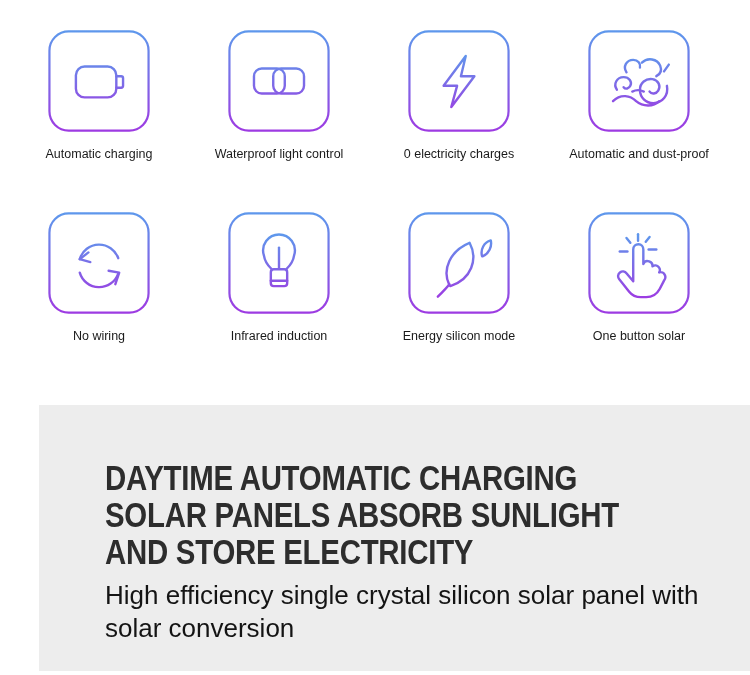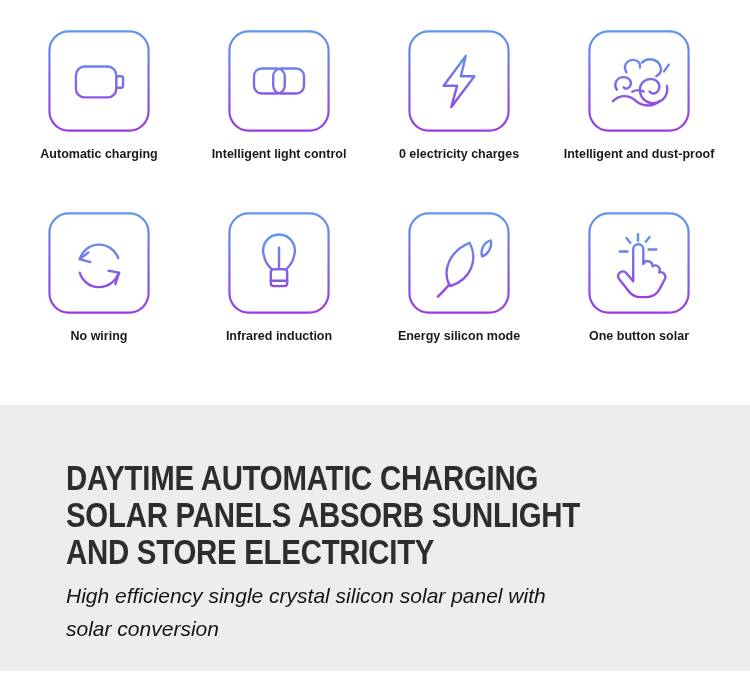--- a/index.html
+++ b/index.html
@@ -9,35 +9,35 @@
     -webkit-font-smoothing:antialiased;
   }
   .features{padding:28px 60px 0 48px;}
   .feature-row{display:flex;justify-content:space-between;}
   .feature-row + .feature-row{margin-top:49px;}
   .feature-cell{
     width:102px;display:flex;flex-direction:column;align-items:center;
   }
   .icon-tile{width:102px;height:106px;display:block;}
   .feature-label{
-    margin-top:13px;font-size:12.5px;font-weight:700;color:#1a1a1a;
+    margin-top:13px;font-size:12.5px;font-weight:400;color:#1a1a1a;
     white-space:nowrap;text-align:left;letter-spacing:0;
   }
   .info-section{
     margin-top:62px;height:266px;box-sizing:border-box;
-    background:#ededed;padding:54px 40px 0 66px;
+    background:#ededed;padding:54px 40px 0 66px;margin-left:39px;
   }
   .heading-line{
     font-size:35px;font-weight:700;line-height:37px;color:#2d2d2d;
     transform:scaleX(0.84);transform-origin:left center;
     letter-spacing:-0.3px;white-space:nowrap;
   }
   .section-desc{margin-top:9px;}
   .desc-line{
-    font-size:21px;line-height:33px;color:#141414;white-space:nowrap;font-style:italic;
+    font-size:26px;line-height:33px;color:#141414;white-space:nowrap;
   }
 </style>
 </head>
 <body>
 
 <div class="features">
   <div class="feature-row" id="row1">
       <div class="feature-cell">
         <span>
           <svg class="icon-tile" viewBox="0 0 106 106" width="102" height="106">
@@ -73,21 +73,21 @@
                 <stop offset="1" stop-color="#9D3BE2"></stop>
               </linearGradient>
             </defs>
             <rect x="1.5" y="1.5" width="103" height="103" rx="20" fill="none" stroke="url(#grad-b2)" stroke-width="2.3"></rect>
             <g fill="none" stroke="url(#grad-f2)" stroke-width="2.5" stroke-linecap="round" stroke-linejoin="round">
               <rect x="27" y="40" width="32" height="26" rx="8"></rect>
               <rect x="47" y="40" width="32" height="26" rx="8"></rect>
             </g>
           </svg>
         </span>
-        <div class="feature-label">Intelligent light control</div>
+        <div class="feature-label">Waterproof light control</div>
       </div>
       <div class="feature-cell">
         <span>
           <svg class="icon-tile" viewBox="0 0 106 106" width="102" height="106">
             <defs>
               <linearGradient id="grad-b3" gradientUnits="userSpaceOnUse" x1="0" y1="2" x2="0" y2="104">
                 <stop offset="0" stop-color="#5E97EC"></stop>
                 <stop offset="1" stop-color="#9D3BE2"></stop>
               </linearGradient>
               <linearGradient id="grad-f3" gradientUnits="userSpaceOnUse" x1="0" y1="24" x2="0" y2="90">
@@ -121,21 +121,21 @@
               <path d="M40 44 C36 38 40 31 47 31 C52 31 55 35 54 39"></path>
               <path d="M56 34 C62 28 72 30 75 37 C77 42 75 46 71 48"></path>
               <path d="M30 62 C26 56 30 49 37 49 C43 49 46 54 44 58 C42.5 61 39 62 37 59.5"></path>
               <path d="M82 58 C84 68 77 76 68 76 C60 76 54 70 54 62 C54 55 60 50 67 51 C73 52 76 58 73 63 C71 66.5 66 67 64 64"></path>
               <path d="M26 74 C34 66 44 68 50 74 C57 80 68 80 74 74"></path>
               <path d="M46 64 C50 62 54 62 58 64"></path>
               <path d="M79 43 L84 36"></path>
             </g>
           </svg>
         </span>
-        <div class="feature-label">Intelligent and dust-proof</div>
+        <div class="feature-label">Automatic and dust-proof</div>
       </div>
     </div>
   <div class="feature-row" id="row2">
       <div class="feature-cell">
         <span>
           <svg class="icon-tile" viewBox="0 0 106 106" width="102" height="106">
             <defs>
               <linearGradient id="grad-b5" gradientUnits="userSpaceOnUse" x1="0" y1="2" x2="0" y2="104">
                 <stop offset="0" stop-color="#5E97EC"></stop>
                 <stop offset="1" stop-color="#9D3BE2"></stop>

